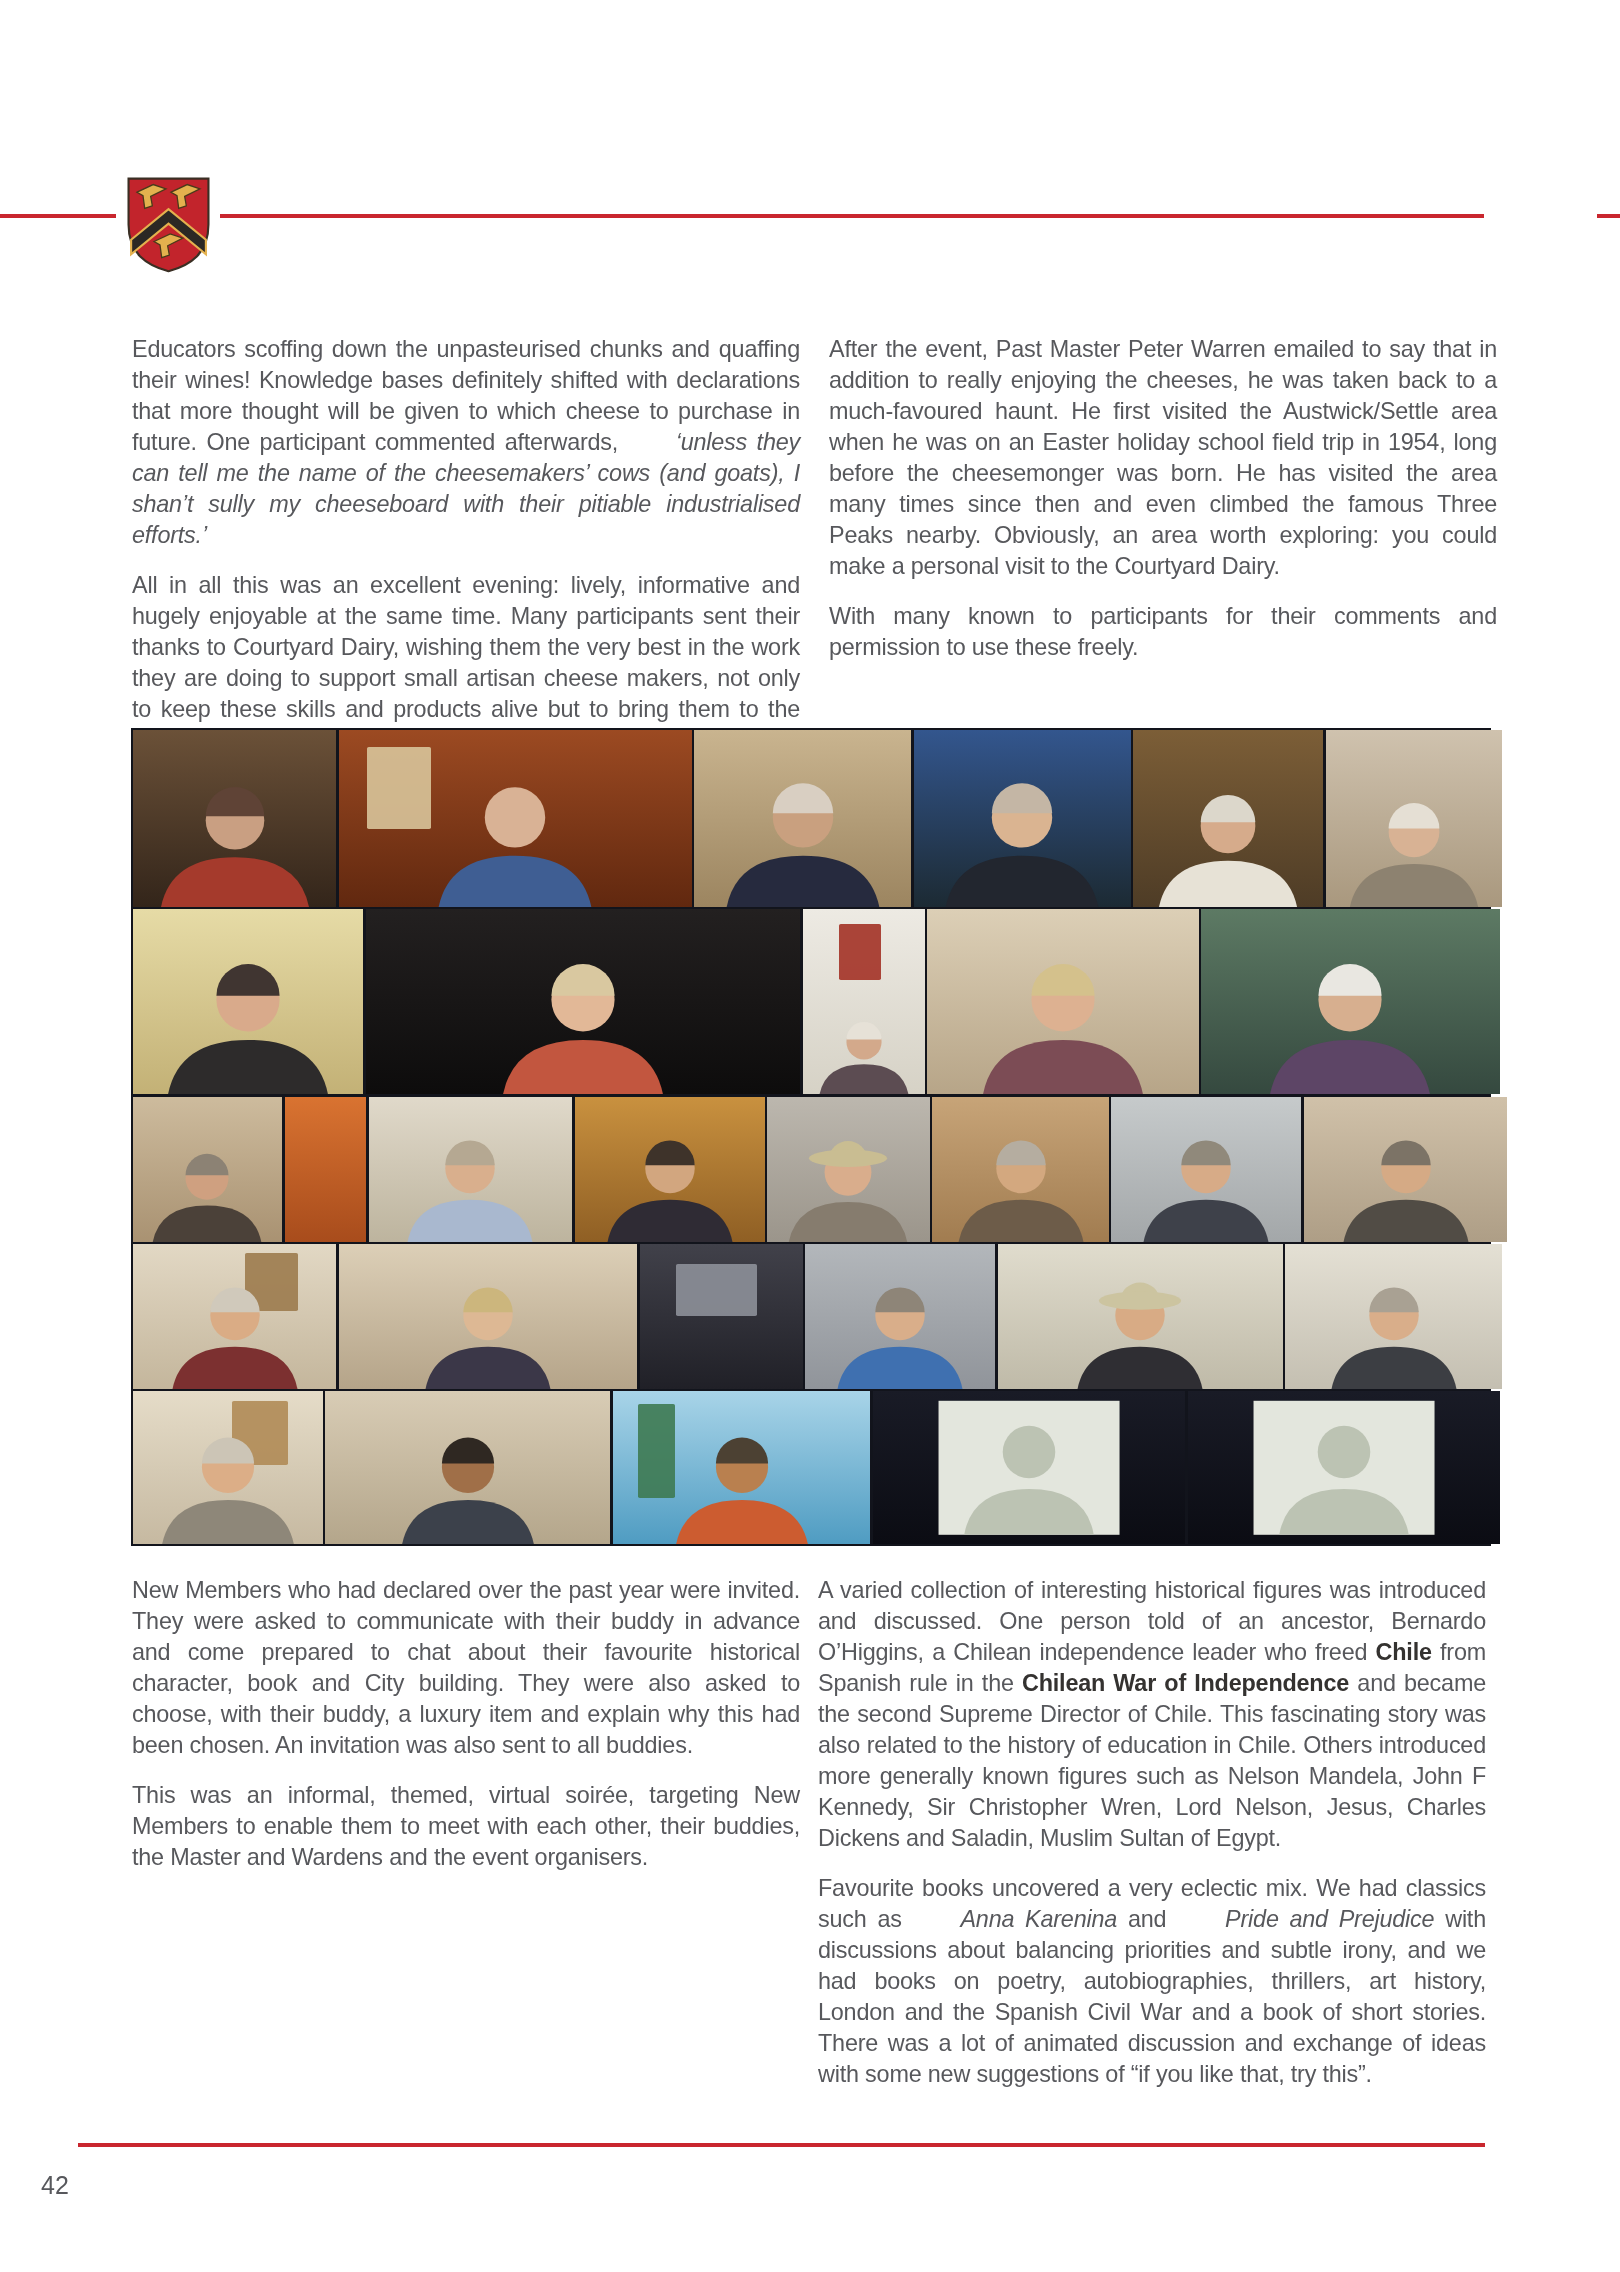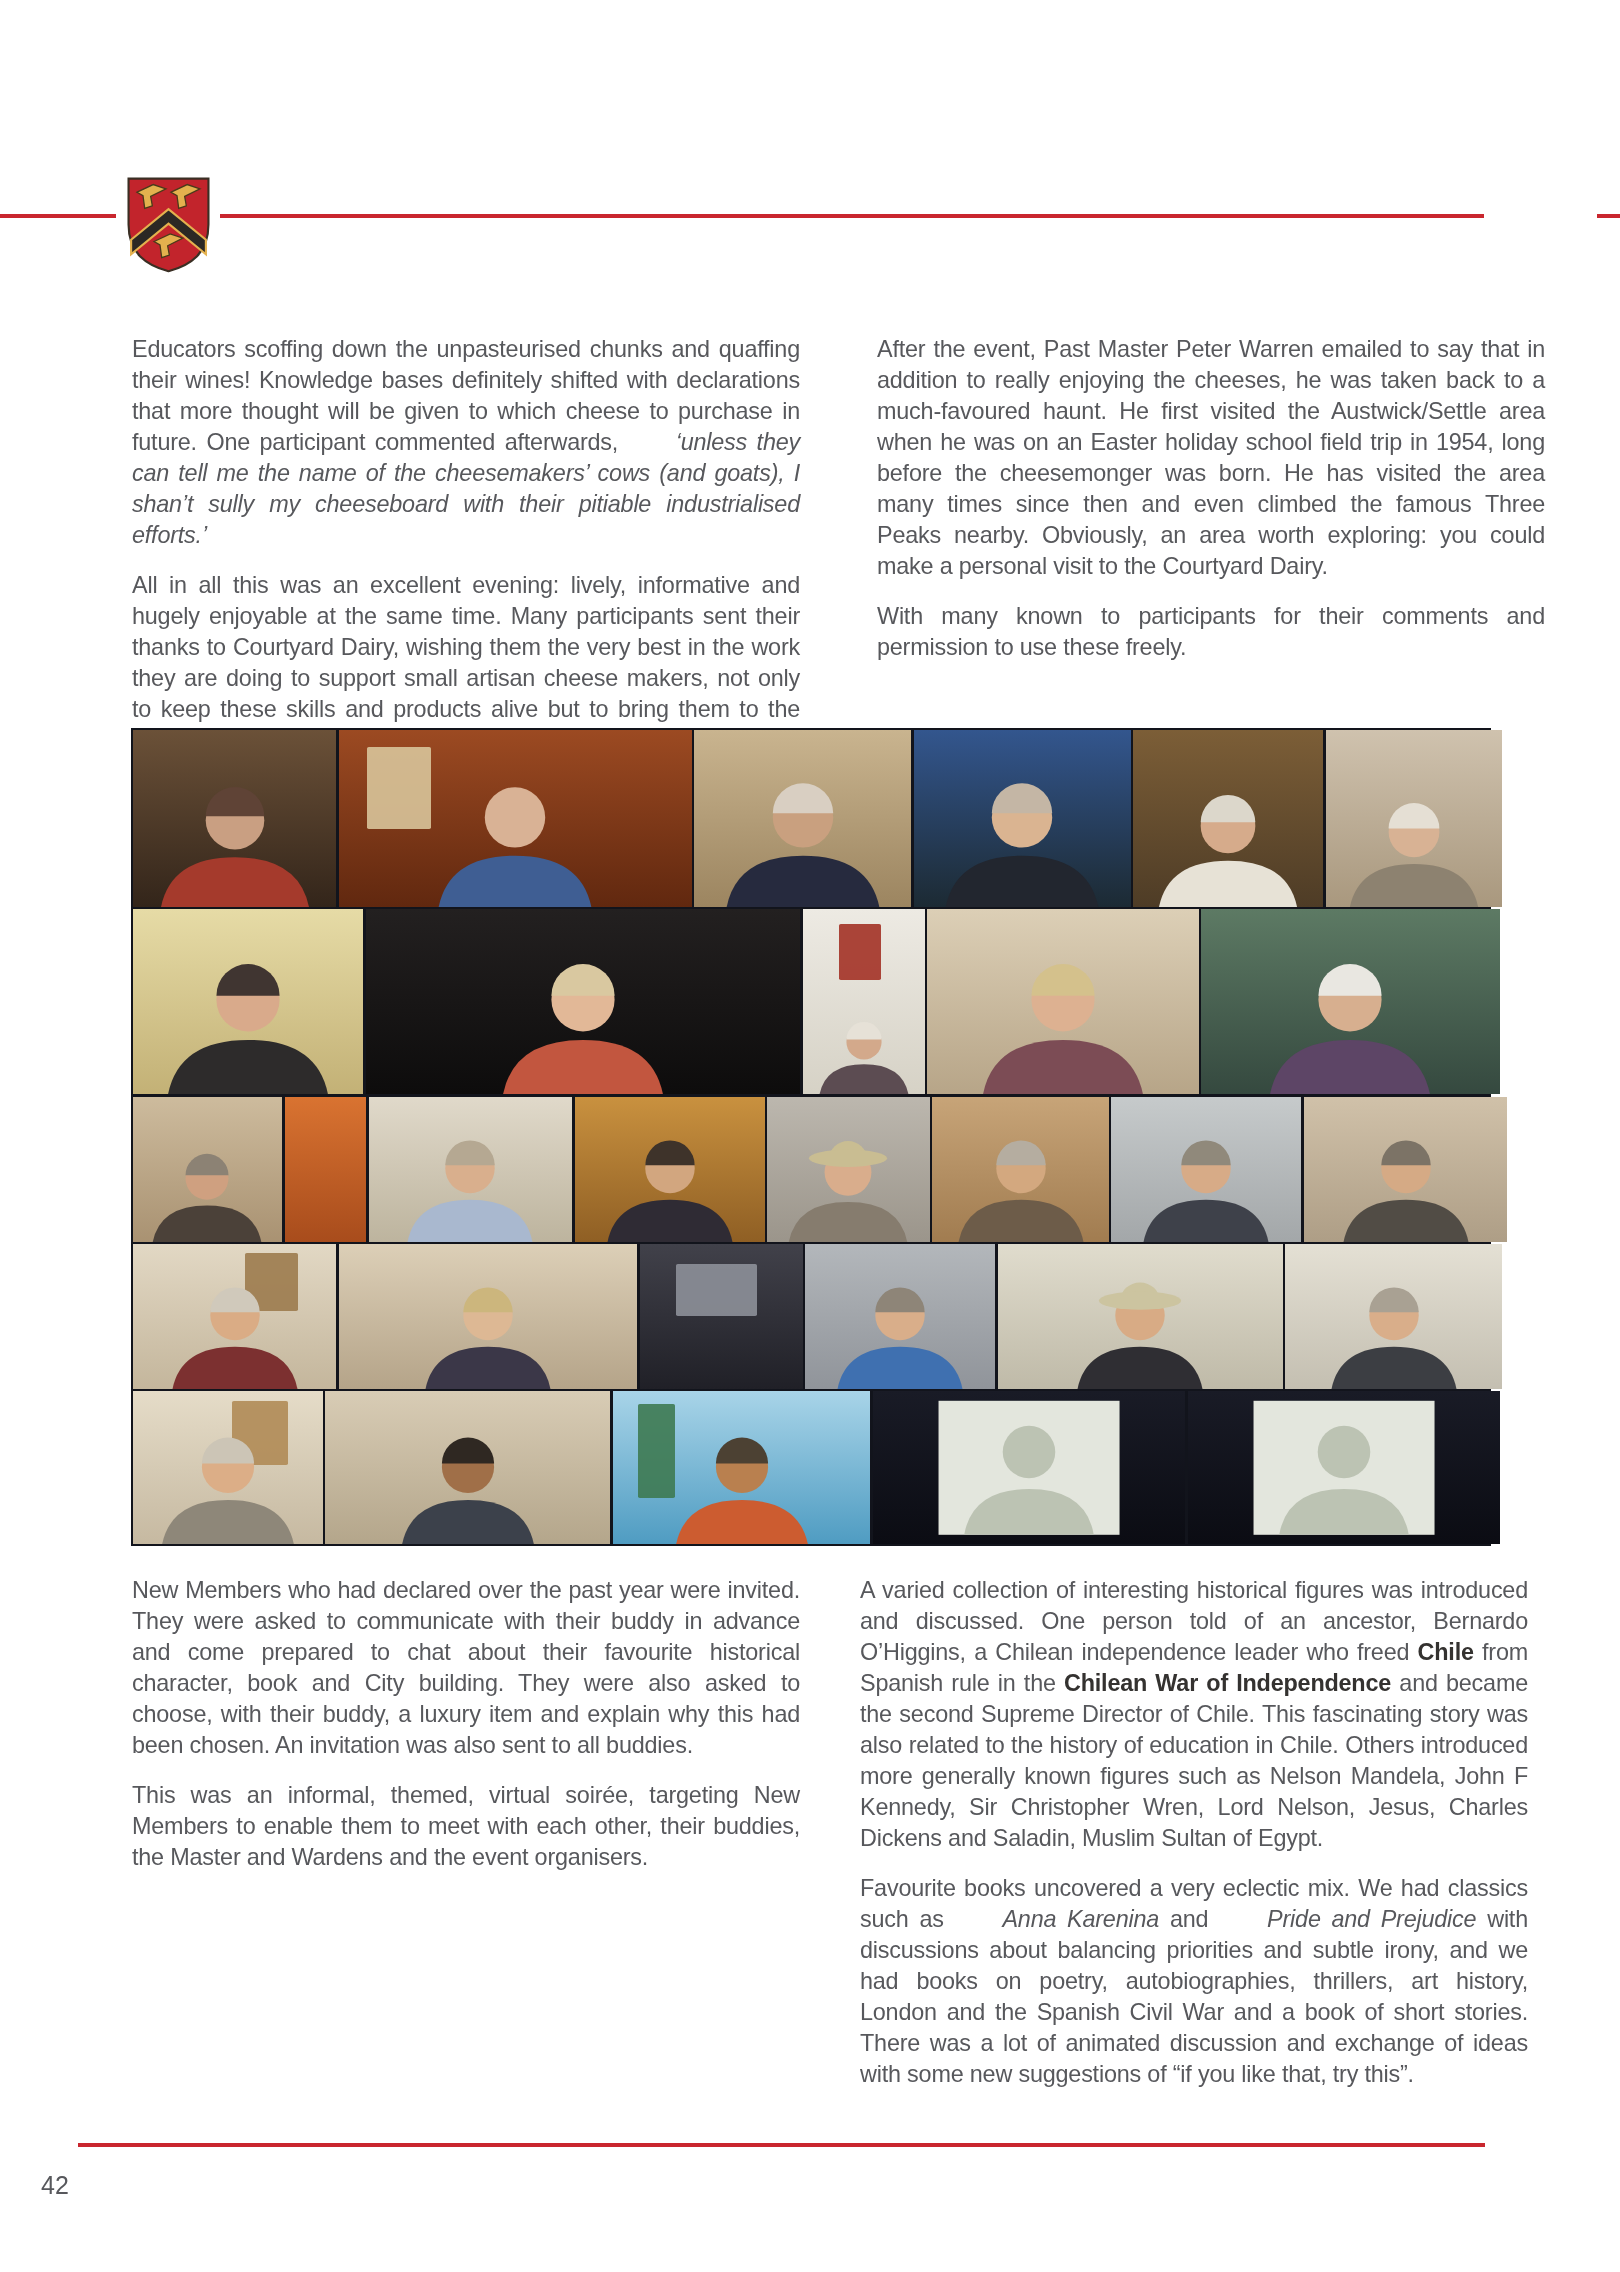--- a/index.html
+++ b/index.html
@@ -21,23 +21,23 @@
   .rule-top-edge{left:1597px;top:214px;width:23px;}
   .rule-bottom{left:78px;top:2143px;width:1407px;}
 
   .crest-wrap{
     position:absolute;left:116px;top:168px;width:104px;height:113px;
     background:#ffffff;display:flex;align-items:center;justify-content:center;
   }
 
   .textcol{position:absolute;width:668px;}
   .col-tl{left:132px;top:334px;}
-  .col-tr{left:877px;top:334px;}
+  .col-tr{left:829px;top:334px;}
   .col-bl{left:132px;top:1575px;}
-  .col-br{left:860px;top:1575px;}
+  .col-br{left:818px;top:1575px;}
 
   .body-text p{
     margin:0 0 18.5px 0;
     font-size:23.4px;line-height:31px;
     letter-spacing:-0.2px;
     color:var(--body-gray);
     text-align:justify;
   }
   .body-text p em{font-style:italic;margin-left:48px;}
   .body-text p strong{font-weight:700;color:#343230;}

